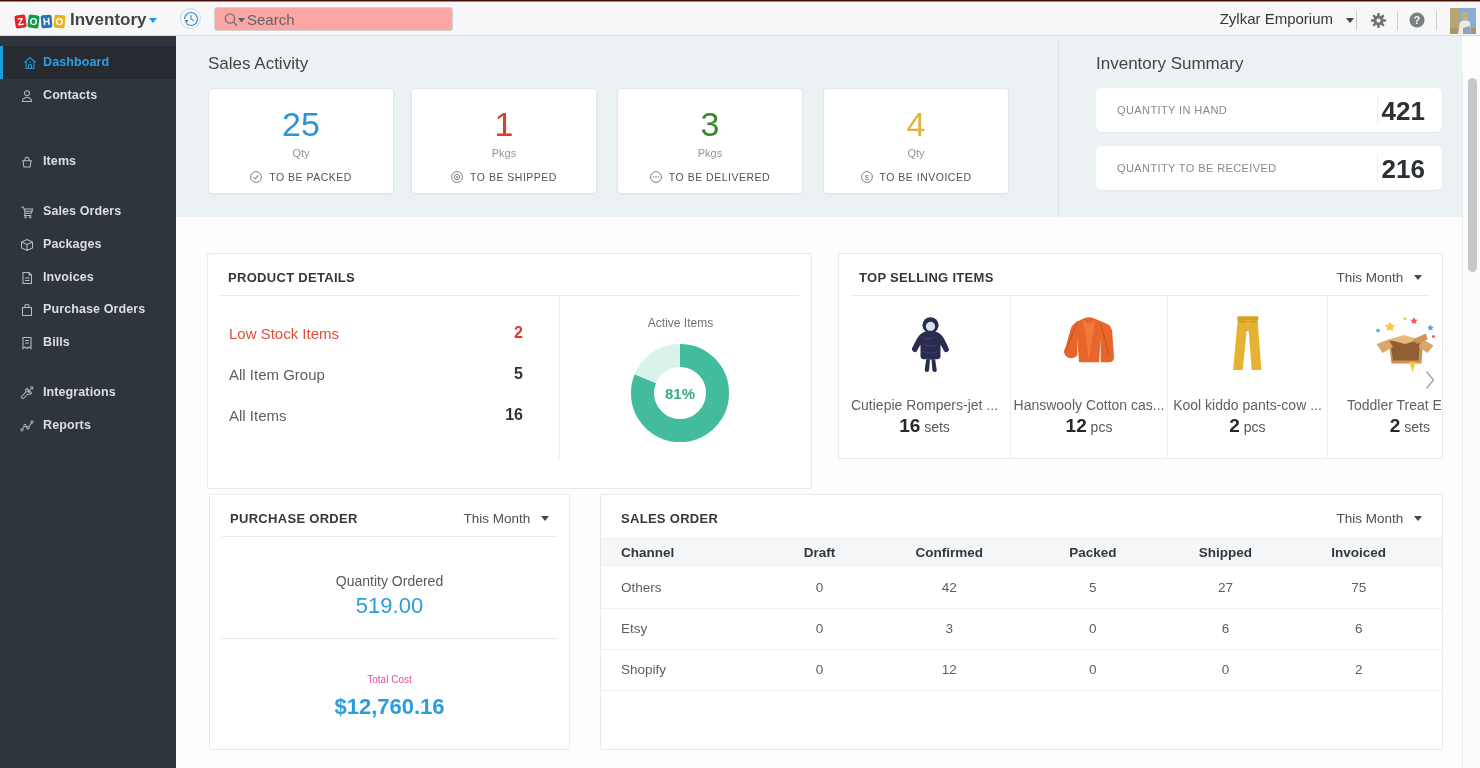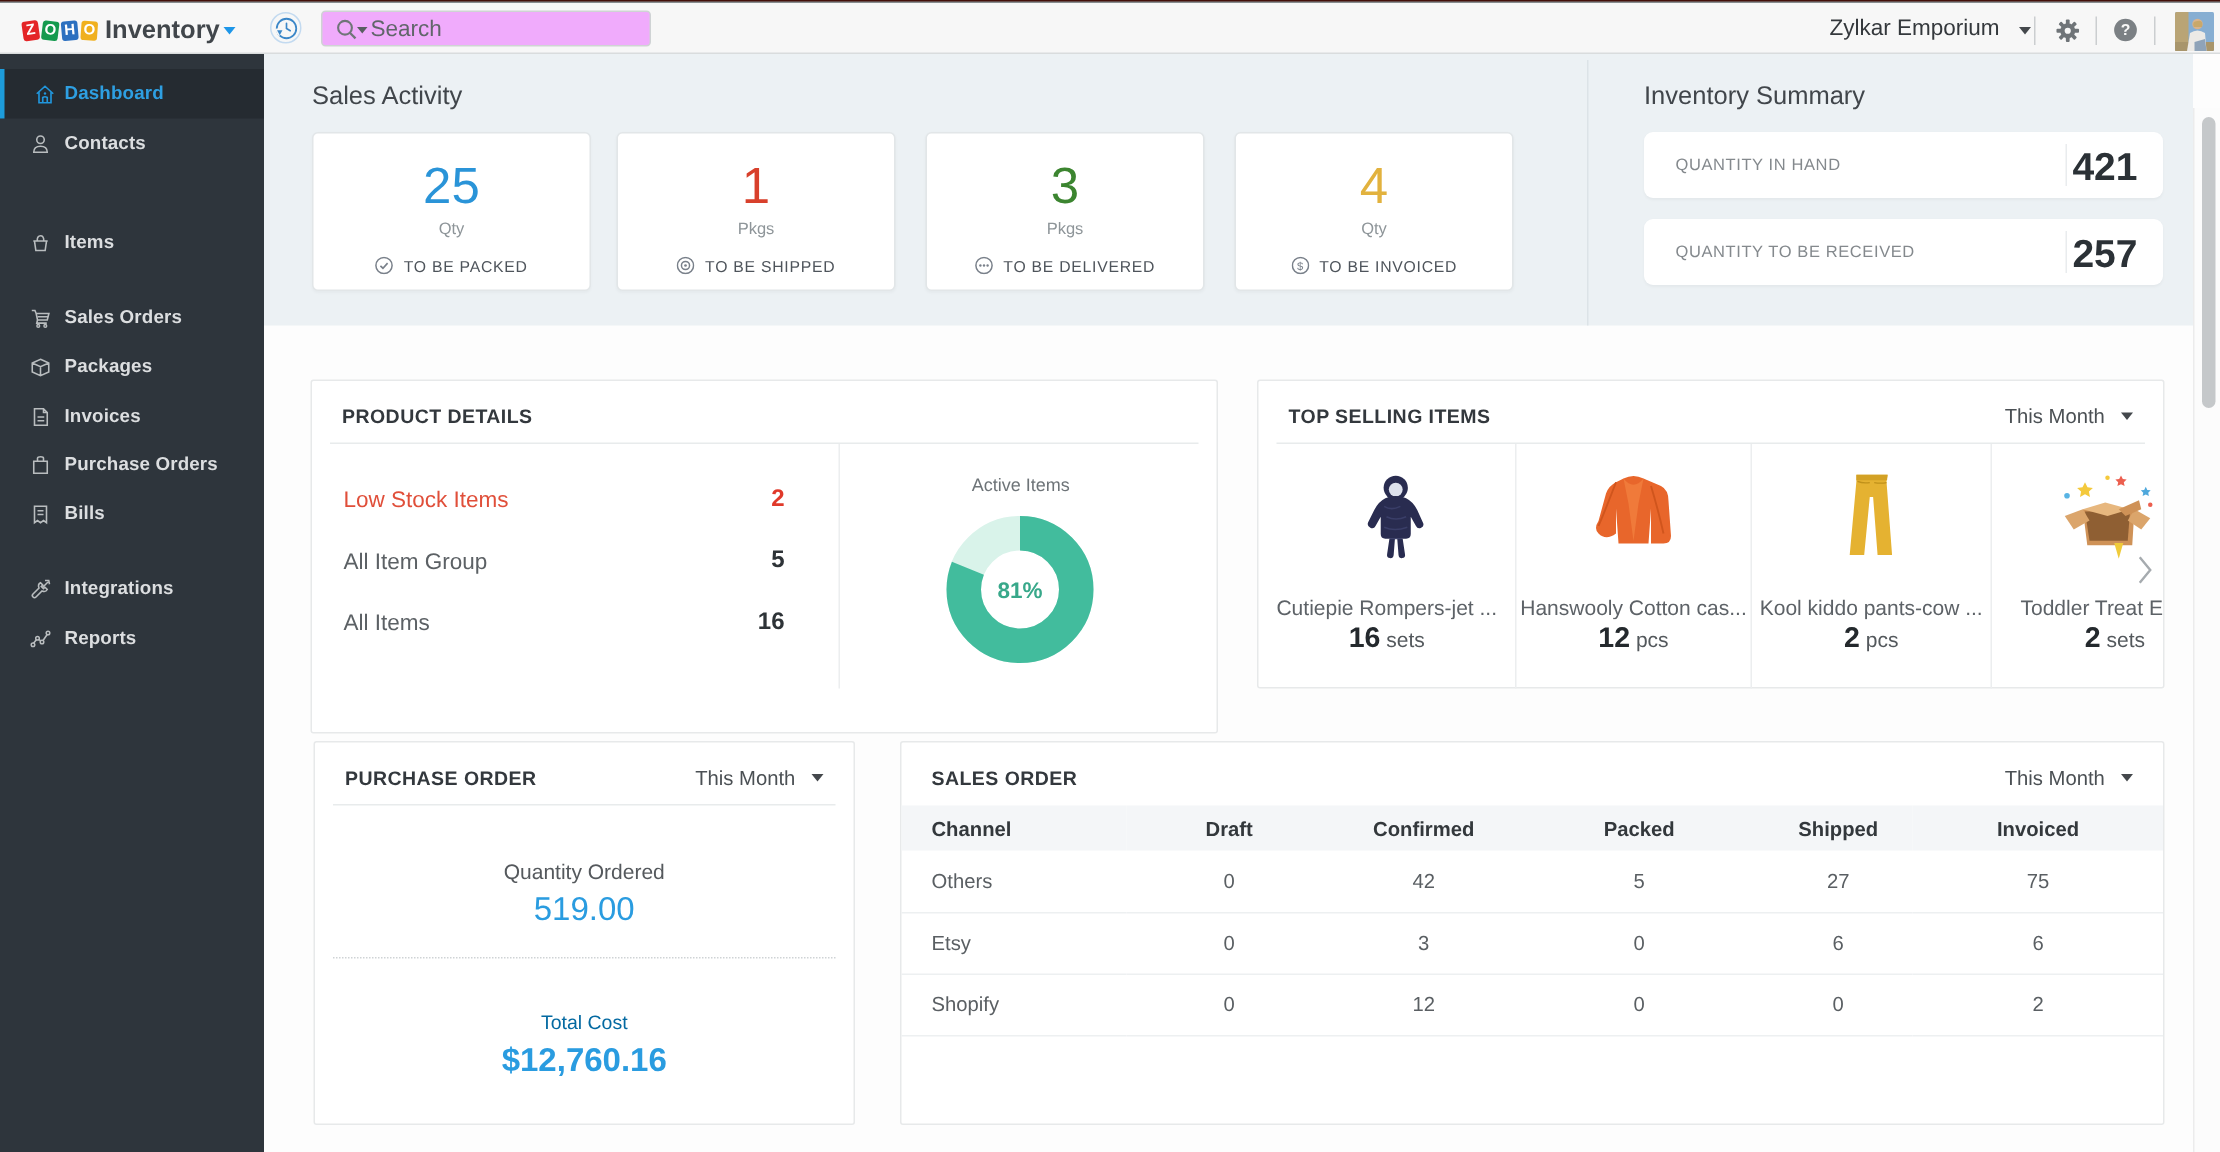--- a/index.html
+++ b/index.html
@@ -4,21 +4,21 @@
 <style>
 * { margin:0; padding:0; box-sizing:border-box; }
 html,body { width:1480px; height:768px; font-family:"Liberation Sans", sans-serif; background:#fdfdfd; overflow:hidden; }
 .topline { position:absolute; top:0; left:0; width:1480px; height:2px; background:#45100a; border-bottom:1px solid #878d90;}
 .topbar { position:absolute; top:2px; left:0; width:1480px; height:34px; background:#f7f7f7; border-bottom:1px solid #d9dcdd; }
 .logo { position:absolute; left:15px; top:10px; height:16px; }
 .logobox { display:inline-block; width:11px; height:13px; border-radius:2px; color:#fff; font-weight:bold; font-size:10px; text-align:center; line-height:13px; vertical-align:middle;}
 .brand { position:absolute; left:70px; top:8px; font-size:17px; font-weight:bold; color:#41464b; letter-spacing:0px;}
 .brandcaret { position:absolute; left:149px; top:16px; width:0; height:0; border-left:4px solid transparent; border-right:4px solid transparent; border-top:5px solid #1e96e8; }
 .histicon { position:absolute; left:180px; top:6px; width:21px; height:21px; border:1px solid #c3daf0; border-radius:50%; }
-.searchbox { position:absolute; left:214px; top:5px; width:220px; height:24px; background:#f0abfc; border:1px solid #cfd3d4; border-radius:3px; }
+.searchbox { position:absolute; left:214px; top:5px; width:239px; height:24px; background:#fca5a5; border:1px solid #cfd3d4; border-radius:3px; }
 .searchtxt { position:absolute; left:32px; top:3px; font-size:15px; color:#63687; color:#60656a; }
 .zylkar { position:absolute; right:147px; top:8px; font-size:15px; color:#34383c; }
 .caret-dn { display:inline-block; width:0; height:0; border-left:4px solid transparent; border-right:4px solid transparent; border-top:5px solid #44484c; vertical-align:middle; margin-left:7px; margin-bottom:2px;}
 .tr-div { position:absolute; top:9px; width:1px; height:19px; background:#cbced0; }
 .sidebar { position:absolute; top:36px; left:0; width:176px; height:732px; background:#2e353c; }
 .navitem { position:absolute; left:0; width:176px; height:33px; color:#dcdee0; font-size:12.5px; font-weight:bold; letter-spacing:0.1px; }
 .navitem .nicon { position:absolute; left:20px; top:10px; width:14px; height:14px;}
 .navitem .nlabel { position:absolute; left:43px; top:9px; }
 .navitem.active { background:#252b31; border-left:3px solid #1d9cdb; color:#2e9fe2;}
 .navitem.active .nlabel { left:40px; }
@@ -225,21 +225,21 @@
           </svg>TO BE INVOICED</div>
     </div>
     <div class="inv-card" style="top:52px;">
       <div class="inv-label">QUANTITY IN HAND</div>
       <div class="inv-div"></div>
       <div class="inv-num">421</div>
     </div>
     <div class="inv-card" style="top:110px;">
       <div class="inv-label">QUANTITY TO BE RECEIVED</div>
       <div class="inv-div"></div>
-      <div class="inv-num">257</div>
+      <div class="inv-num">216</div>
     </div>
   </div>
   <div class="card" id="pd" style="left:31px; top:217px; width:605px; height:236px;">
     <div class="cardhead">PRODUCT DETAILS</div>
     <div class="cardsep"></div>
     <div style="position:absolute; left:351px; top:42px; width:1px; height:163px; background:#eceeef;"></div>
     <div style="position:absolute; left:21px; top:71px; font-size:15px; color:#e04f3a;">Low Stock Items</div>
     <div style="position:absolute; left:285px; top:70px; font-size:16px; font-weight:bold; color:#e0392a; width:30px; text-align:right;">2</div>
     <div style="position:absolute; left:21px; top:112px; font-size:15px; color:#5c6165;">All Item Group</div>
     <div style="position:absolute; left:285px; top:111px; font-size:16px; font-weight:bold; color:#2e3337; width:30px; text-align:right;">5</div>
@@ -319,21 +319,21 @@
           <path d="M1.5 1.5 L8.5 10 L1.5 18.5" fill="none" stroke="#a6abaf" stroke-width="1.6"></path>
         </svg></div>
   </div>
   <div class="card" id="po" style="left:33px; top:458px; width:361px; height:256px;">
     <div class="cardhead">PURCHASE ORDER</div>
     <div class="thismonth">This Month <span class="caret-dn"></span></div>
     <div class="cardsep"></div>
     <div style="position:absolute; left:0; top:78px; width:100%; text-align:center; font-size:14px; color:#55595d;">Quantity Ordered</div>
     <div style="position:absolute; left:0; top:98px; width:100%; text-align:center; font-size:22px; font-weight:normal; color:#2a9ce0;">519.00</div>
     <div style="position:absolute; left:12px; right:12px; top:143px; border-top:1px dotted #cfd3d5;"></div>
-    <div style="position:absolute; left:0; top:179px; width:100%; text-align:center; font-size:13px; color:#0369a1;">Total Cost</div>
+    <div style="position:absolute; left:0; top:179px; width:100%; text-align:center; font-size:10px; color:#ec4899;">Total Cost</div>
     <div style="position:absolute; left:0; top:199px; width:100%; text-align:center; font-size:22px; font-weight:bold; color:#2a9ce0;">$12,760.16</div>
   </div>
   <div class="card" id="so" style="left:424px; top:458px; width:843px; height:256px;">
     <div class="cardhead">SALES ORDER</div>
     <div class="thismonth">This Month <span class="caret-dn"></span></div>
     <table class="sotable">
       <tbody>
           <tr class="sohead">
             <td style="text-align:left; padding-left:20px;">Channel</td>
             <td>Draft</td>

